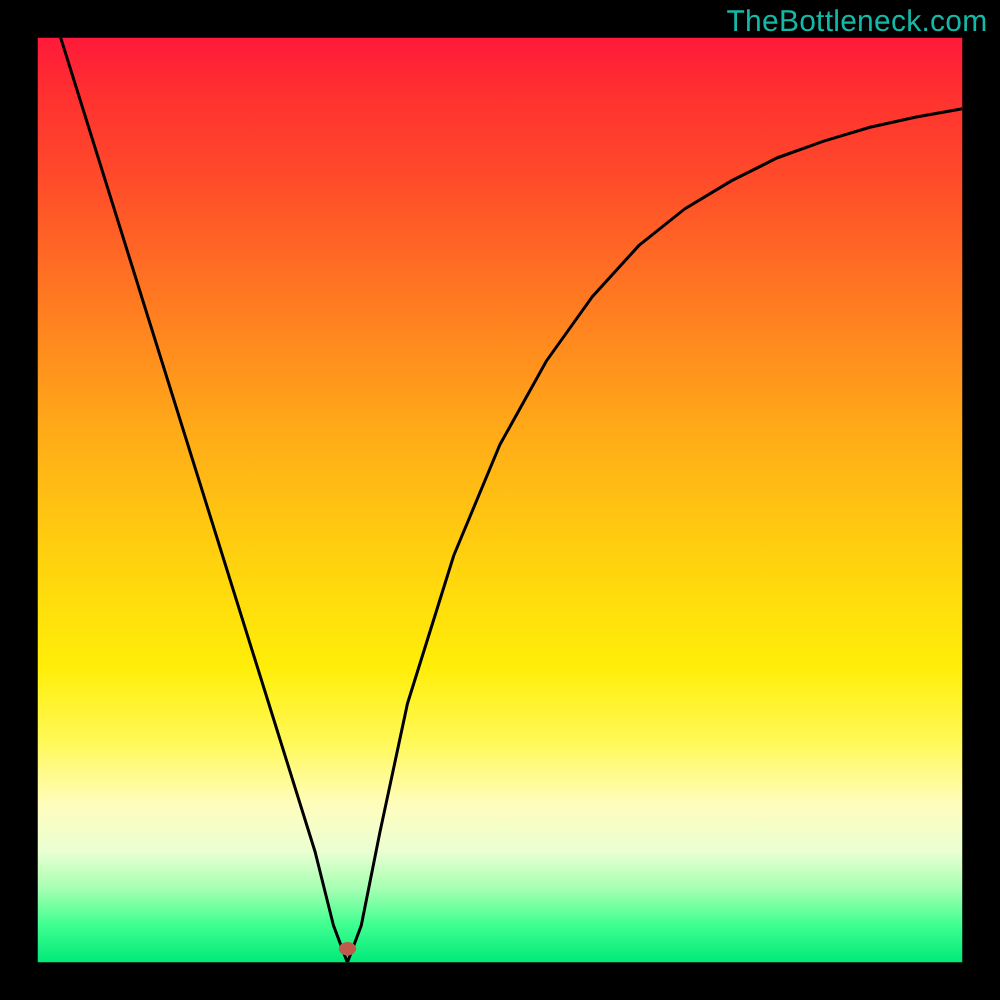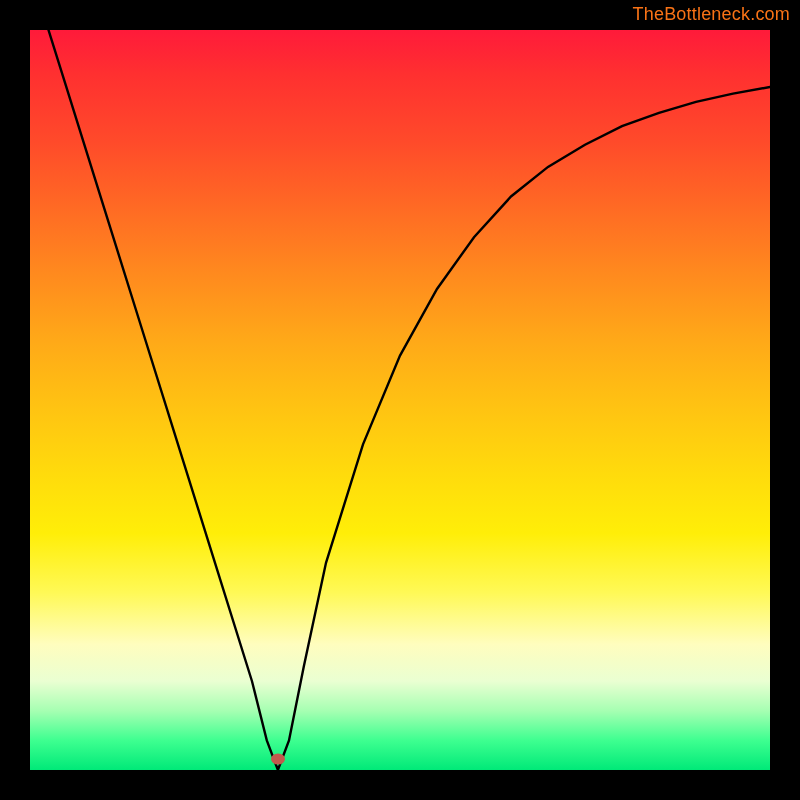--- a/index.html
+++ b/index.html
@@ -59,22 +59,22 @@
     width: 14px;
     height: 11px;
     border-radius: 50%;
     background: #c15a4d;
     transform: translate(-50%, -50%);
   }
   .watermark {
     position: absolute;
     top: 4px;
     right: 10px;
-    color: #f97316;
-    font-size: 18px;
+    color: #14b8a6;
+    font-size: 24px;
     font-weight: 500;
     letter-spacing: 0.2px;
     user-select: none;
   }
 </style>
 </head>
 <body>
 
 <div class="frame">
   <div class="watermark">TheBottleneck.com</div>

